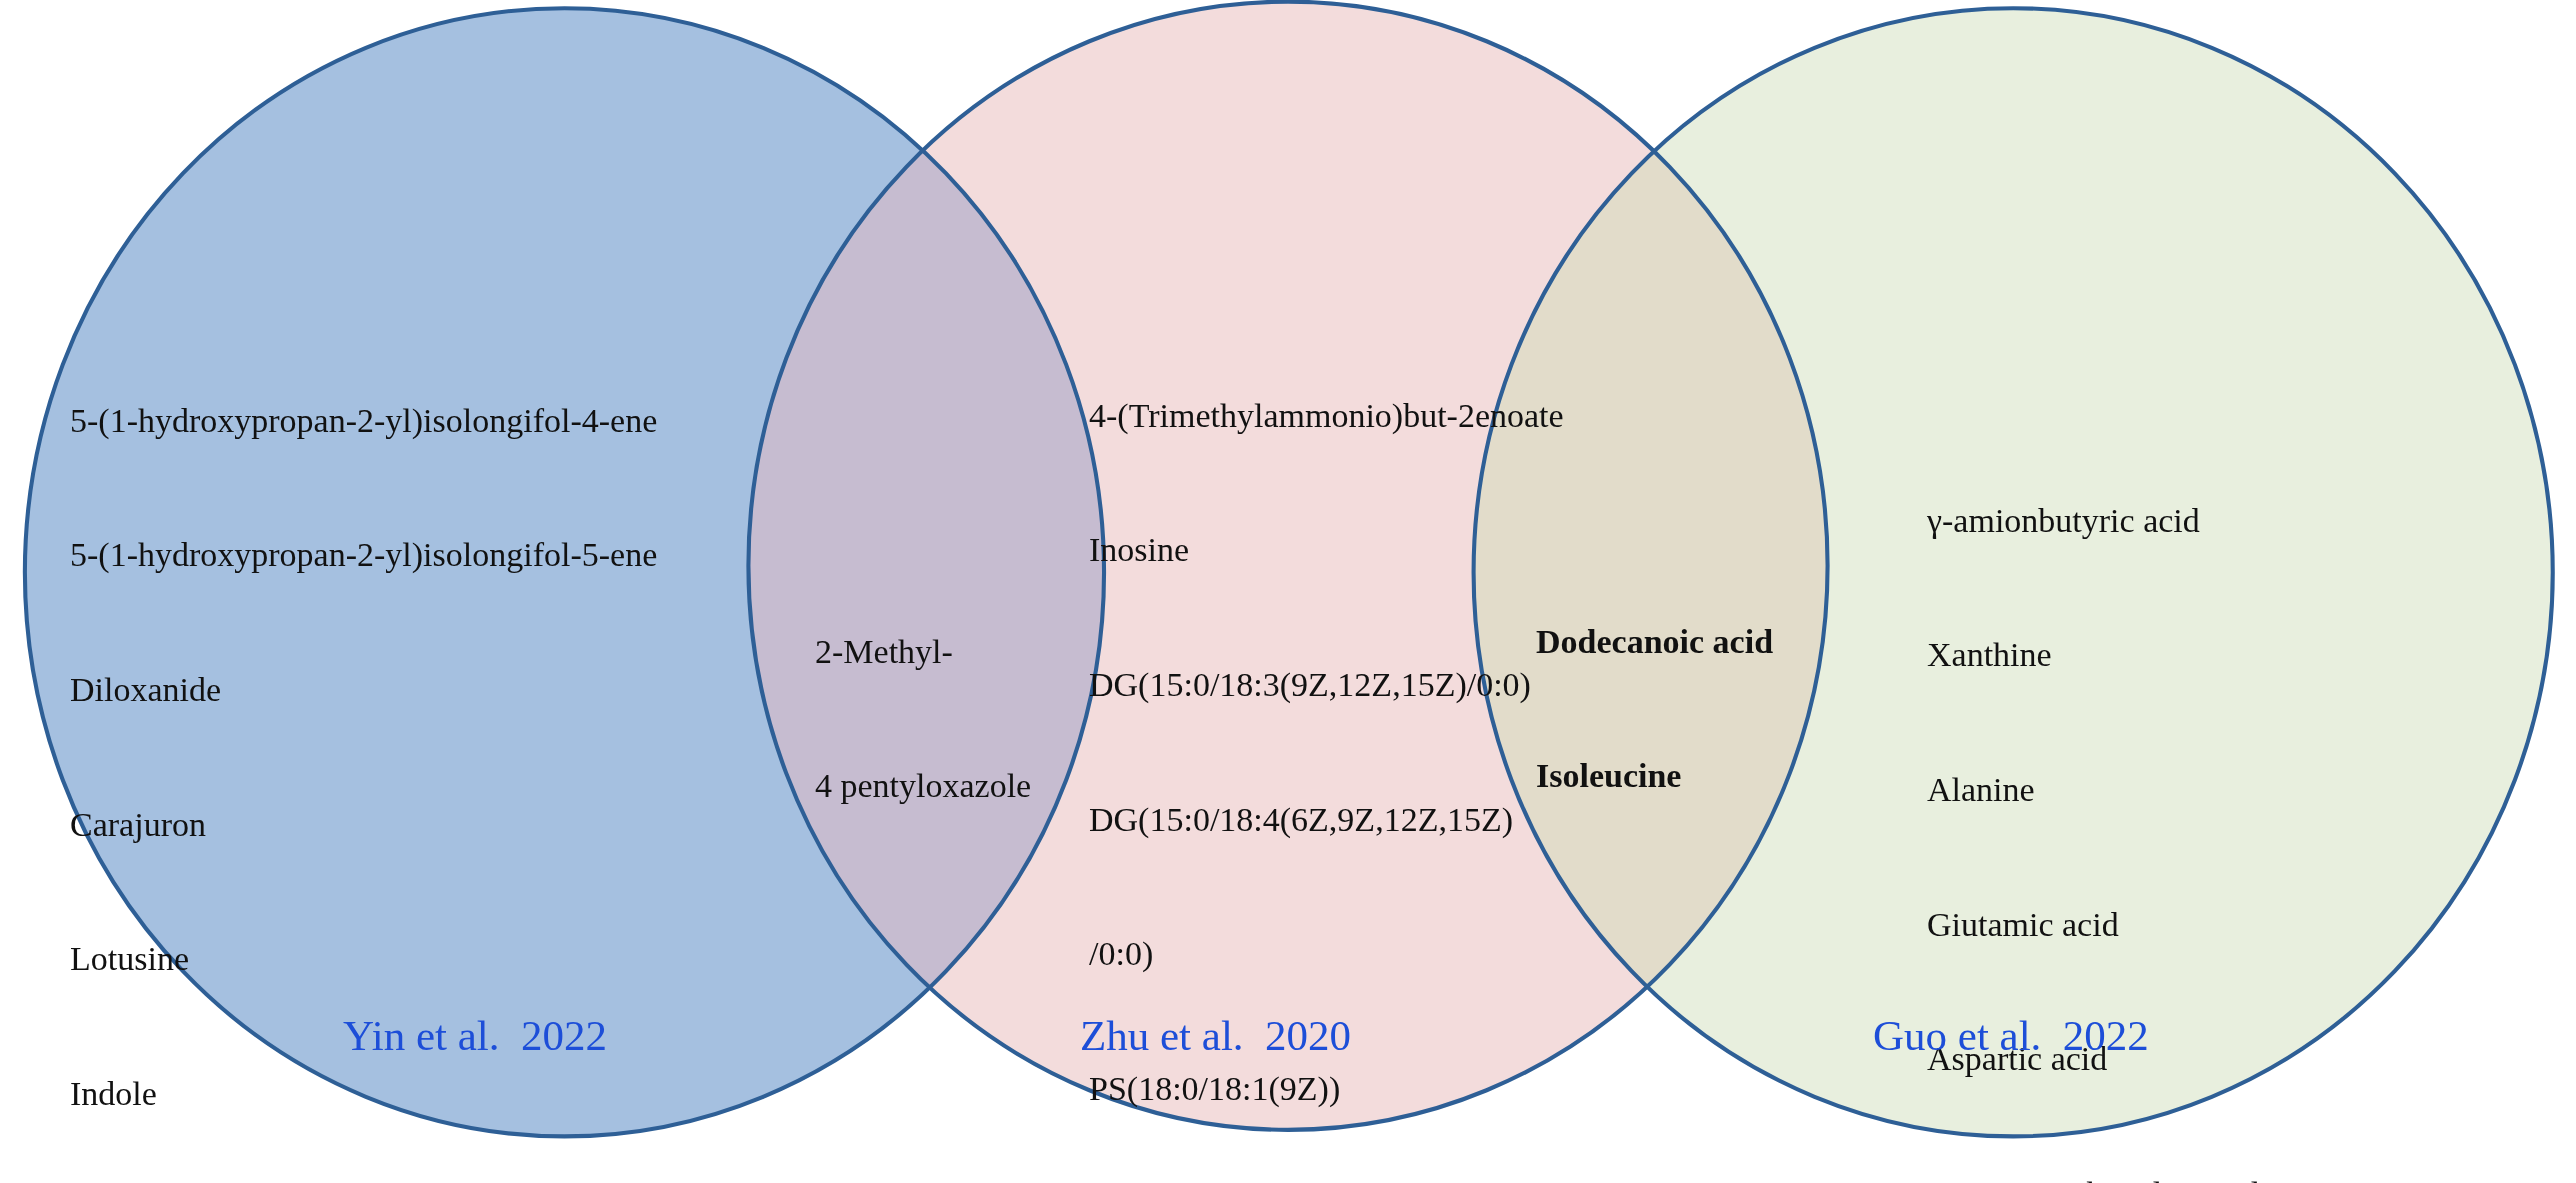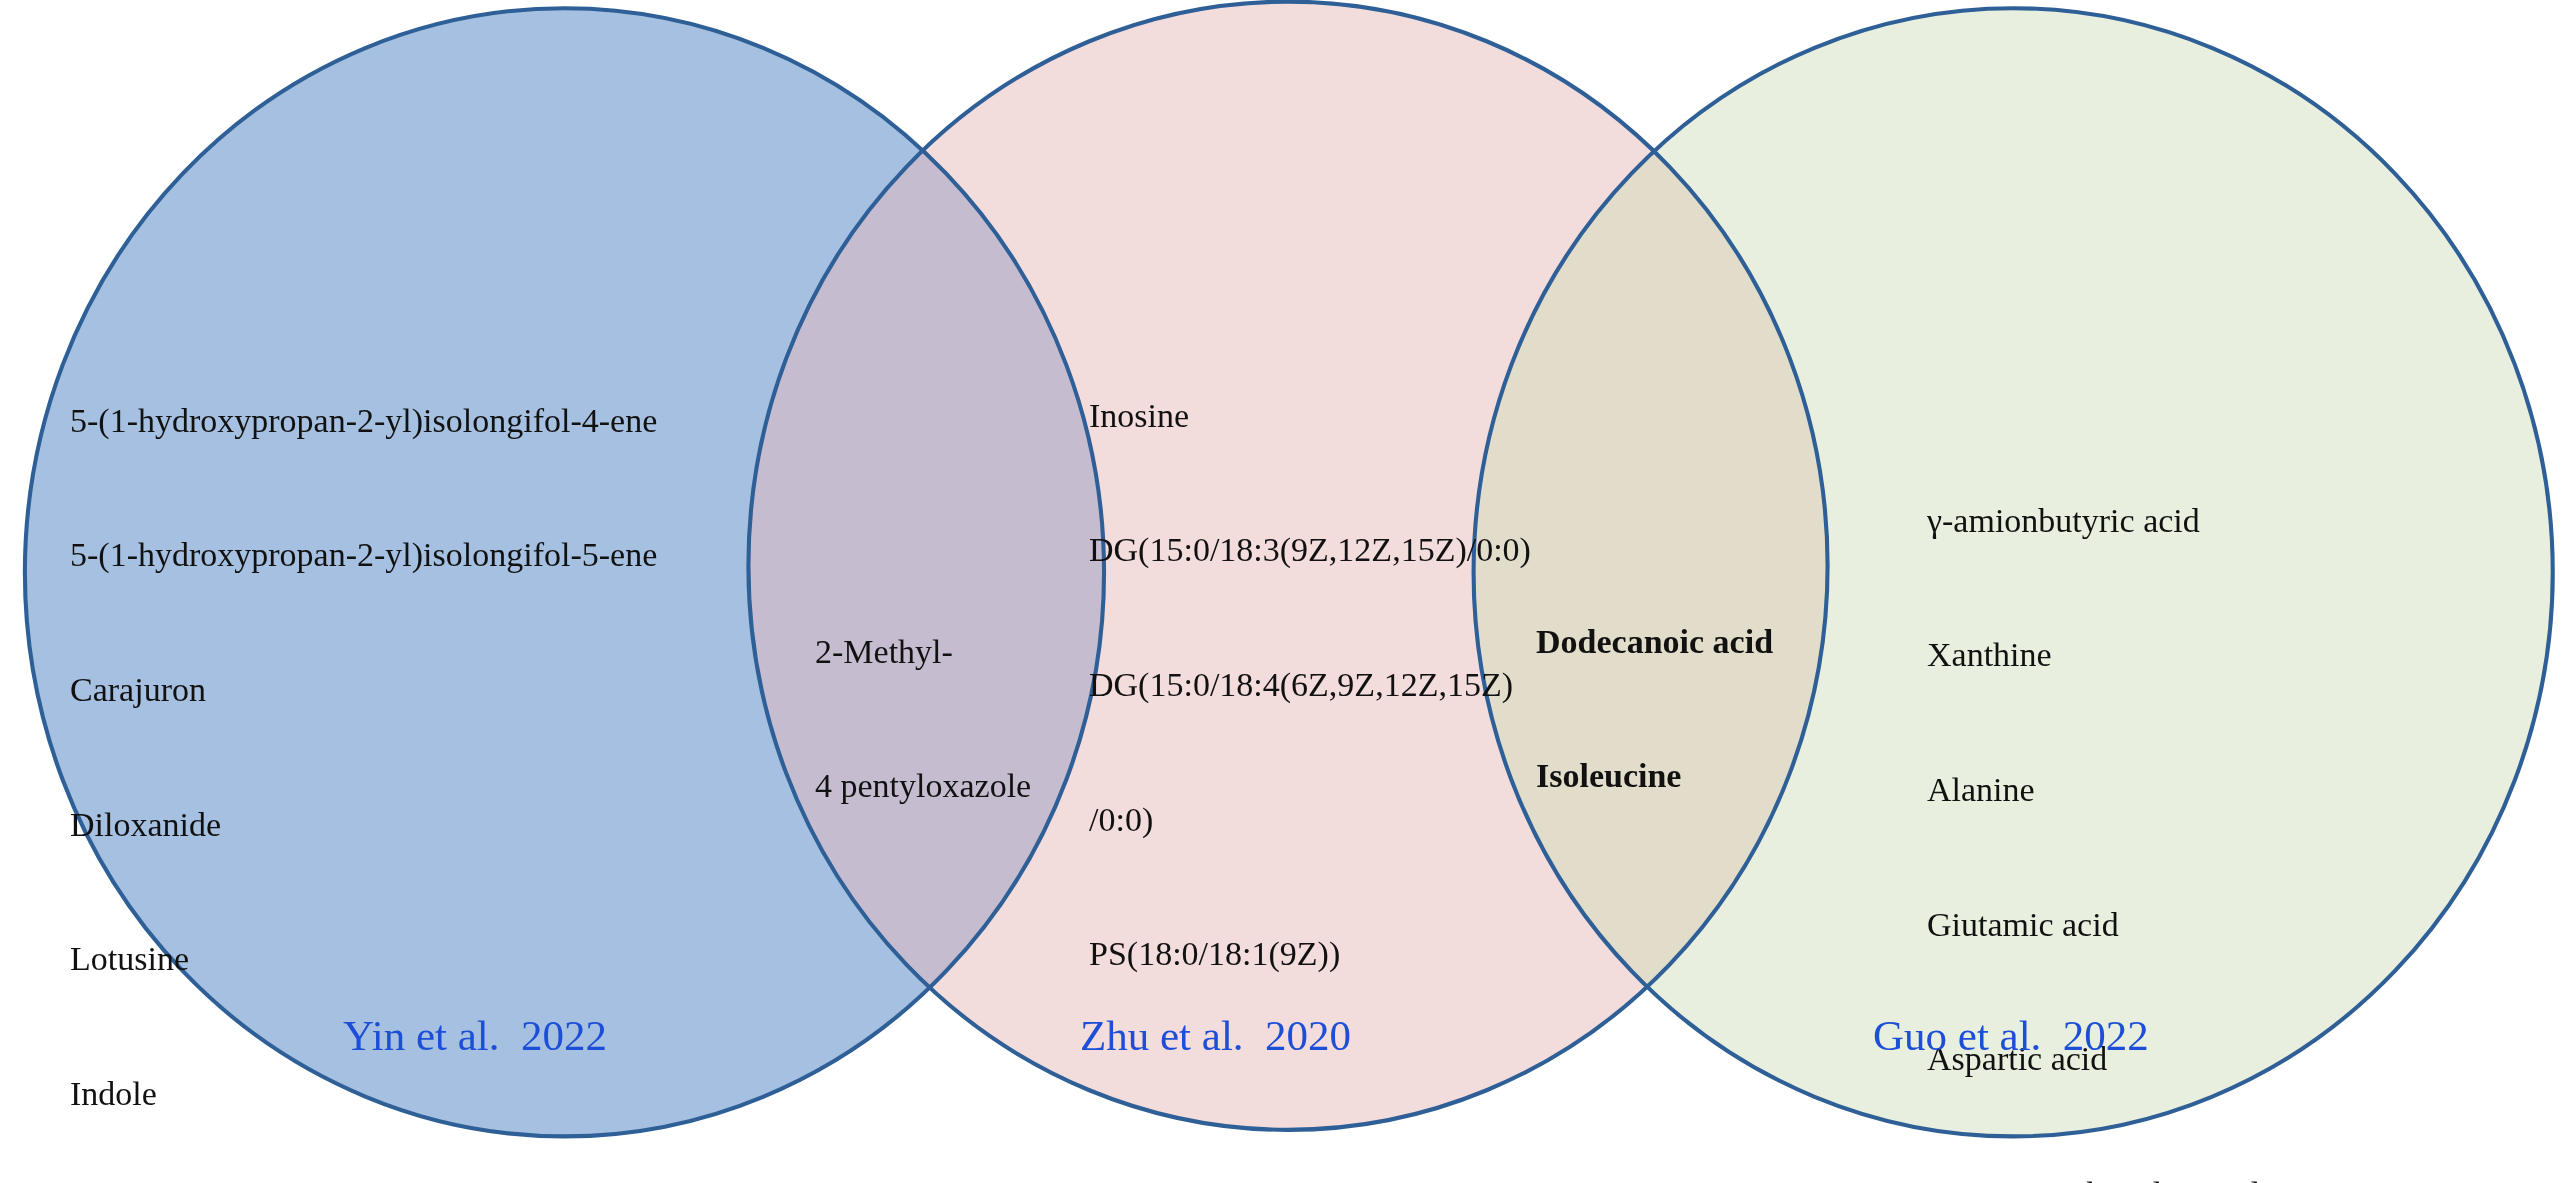--- a/index.html
+++ b/index.html
@@ -99,36 +99,37 @@
     <ellipse cx="690" cy="700" rx="660" ry="690" fill="none" stroke="#2e5f96" stroke-width="5"></ellipse>
     <ellipse cx="1575" cy="692" rx="660" ry="690" fill="none" stroke="#2e5f96" stroke-width="5"></ellipse>
     <ellipse cx="2462" cy="700" rx="660" ry="690" fill="none" stroke="#2e5f96" stroke-width="5"></ellipse>
   </svg>
 
   <div class="txt-layer">
 
     <div class="list-block" id="left-list">
       <span class="row">5-(1-hydroxypropan-2-yl)isolongifol-4-ene</span>
       <span class="row">5-(1-hydroxypropan-2-yl)isolongifol-5-ene</span>
+      <span class="row">Diloxanide</span>
       <span class="row">Carajuron</span>
-      <span class="row">Diloxanide</span>
       <span class="row">Lotusine</span>
       <span class="row">Indole</span>
       
       
       
       
     </div>
 
     <div class="list-block" id="ovl-left-list">
       <span class="row">2-Methyl-</span>
       <span class="row">4 pentyloxazole</span>
     </div>
 
     <div class="list-block" id="center-list">
+      <span class="row">4-(Trimethylammonio)but-2enoate</span>
       <span class="row">Inosine</span>
       <span class="row">DG(15:0/18:3(9Z,12Z,15Z)/0:0)</span>
       <span class="row">DG(15:0/18:4(6Z,9Z,12Z,15Z)</span>
       <span class="row">/0:0)</span>
       <span class="row">PS(18:0/18:1(9Z))</span>
       
       
       
       
       

